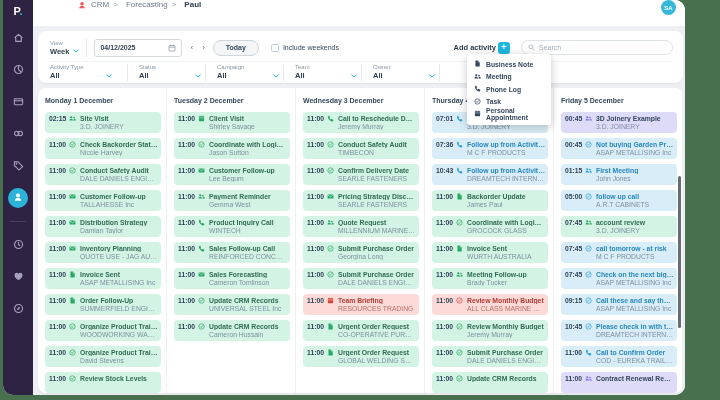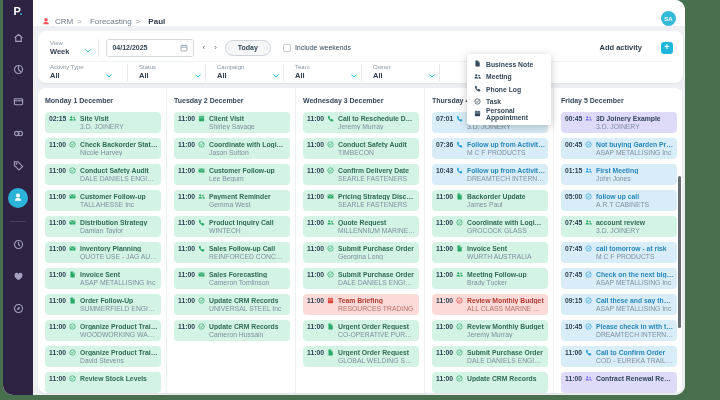--- a/index.html
+++ b/index.html
@@ -14,48 +14,48 @@
   .logo .dot { color:#1FB6DC; }
   .nav { margin-top:11px; display:flex; flex-direction:column; align-items:center; gap:12px; }
   .nav-item { width:20px; height:20px; display:flex; align-items:center; justify-content:center; color:#A79FC0; cursor:pointer; }
   .nav-item svg { width:11px; height:11px; }
   .nav-item.active { background:#2CB3D9; border-radius:50%; color:#fff; }
   .nav-item.active svg { width:12px; height:12px; }
   .nav-divider { width:16px; height:1px; background:#4A3F63; margin:1px 0; }
 
   
   .main { flex:1; min-width:0; display:flex; flex-direction:column; }
-  .topbar { height:26px; background:#fff; display:flex; align-items:flex-end; padding:0 9px 0 8px; flex-shrink:0; }
+  .topbar { height:26px; background:#fff; display:flex; align-items:flex-start; padding:0 9px 0 8px; flex-shrink:0;margin-left:36px; }
   .crumb-icon svg { width:10px; height:10px; color:#F2545B; display:block; }
   .crumb { font-size:8px; color:#6B7A89; margin-left:4px; }
   .crumb-sep { font-size:8px; color:#9AA5AF; margin:0 4px; }
   .crumb.current { font-weight:bold; color:#2E3D4E; }
   .avatar { margin-left:auto; width:15px; height:15px; border-radius:50%; background:#35B9D8; color:#fff;
             font-size:6px; font-weight:bold; display:flex; align-items:center; justify-content:center; }
 
   .content { flex:1; min-width:0; background:#EDEFF2; padding:5px 2px 0 5px; display:flex; flex-direction:column; }
 
   
   .toolbar-card { background:#fff; border-radius:8px; height:52px; padding:3px 10px 0 12px; box-shadow:0 1px 2px rgba(0,0,0,.05); flex-shrink:0; }
   .trow1 { display:flex; align-items:center; height:27px; gap:7px; }
   .stack { display:flex; flex-direction:column; justify-content:center; }
   .tiny-label { font-size:6px; color:#8A97A3; line-height:7px; }
-  .sel-value { display:flex; align-items:center; gap:16px; font-size:7.5px; font-weight:bold; color:#2E3D4E; line-height:9px; cursor:pointer; }
+  .sel-value { display:flex; align-items:center; gap:4px; font-size:7.5px; font-weight:bold; color:#2E3D4E; line-height:9px; cursor:pointer; }
   .chev svg { width:6px; height:4px; display:block; }
   .vdiv { width:1px; height:18px; background:#E6E9EC; }
   .date-box { width:88px; height:18px; border:1px solid #D4D9DF; border-radius:3px; display:flex; align-items:center;
               padding:0 5px; font-size:7px; font-weight:bold; color:#33475B; cursor:text; }
   .date-box svg { margin-left:auto; width:8px; height:8px; color:#7C8894; }
   .arrow { font-size:8px; color:#5F6B77; cursor:pointer; padding:0 1px; }
   .today-btn { height:16px; padding:0 12px; border:1px solid #CFD5DB; border-radius:9px; background:#F5F6F7;
                font-size:7px; font-weight:bold; color:#33475B; display:flex; align-items:center; cursor:pointer; }
   .chk-group { display:flex; align-items:center; gap:4px; margin-left:5px; }
   .checkbox { width:8px; height:8px; border:1px solid #C3CAD2; border-radius:2px; background:#fff; cursor:pointer; }
   .chk-label { font-size:7px; color:#33475B; }
-  .add-group { margin-left:auto; display:flex; align-items:center; gap:19px; }
+  .add-group { margin-left:auto; display:flex; align-items:center; gap:2px; }
   .add-label { font-size:7.5px; font-weight:bold; color:#2E3D4E; }
   .plus-btn { width:12px; height:12px; border-radius:3px; background:#1FB6DC; color:#fff; font-size:9px; line-height:11px;
               text-align:center; font-weight:bold; cursor:pointer; }
   .search-box { width:152px; height:15px; border:1px solid #DDE2E7; border-radius:8px; display:flex; align-items:center;
                 padding:0 6px; gap:4px; margin-left:4px; }
   .search-box svg { width:7px; height:7px; color:#9AA5AF; flex-shrink:0; }
   .search-box input { border:none; outline:none; width:100%; font-size:7px; color:#33475B; font-family:inherit; background:transparent; }
   .search-box input::placeholder { color:#A6B0BA; }
 
   .trow2 { display:flex; align-items:center; height:21px; border-top:1px solid #F0F2F4; }
@@ -198,20 +198,27 @@
             <span class="arrow">›</span>
             <button class="today-btn">Today</button>
             <div class="chk-group">
               <span class="checkbox"></span>
               <span class="chk-label">Include weekends</span>
             </div>
             <div class="add-group">
               <span class="add-label">Add activity</span>
               <span class="plus-btn">+</span>
             </div>
+            <div class="search-box">
+              <svg viewBox="0 0 12 12">
+                  <circle cx="5" cy="5" r="3.4" fill="none" stroke="currentColor" stroke-width="1.2"></circle>
+                  <path d="M7.6 7.6l3 3" stroke="currentColor" stroke-width="1.2"></path>
+                </svg>
+              <input placeholder="Search" style="">
+            </div>
           </div>
           <div class="trow2">
               <div class="filter">
                 <span class="tiny-label">Activity Type</span>
                 <span class="fval">
                   <span>All</span>
                   <span class="chev">
                     <svg viewBox="0 0 10 6">
                       <path d="M1 1l4 3.6L9 1" fill="none" stroke="#1FB6DC" stroke-width="1.6" stroke-linecap="round"></path>
                     </svg>

